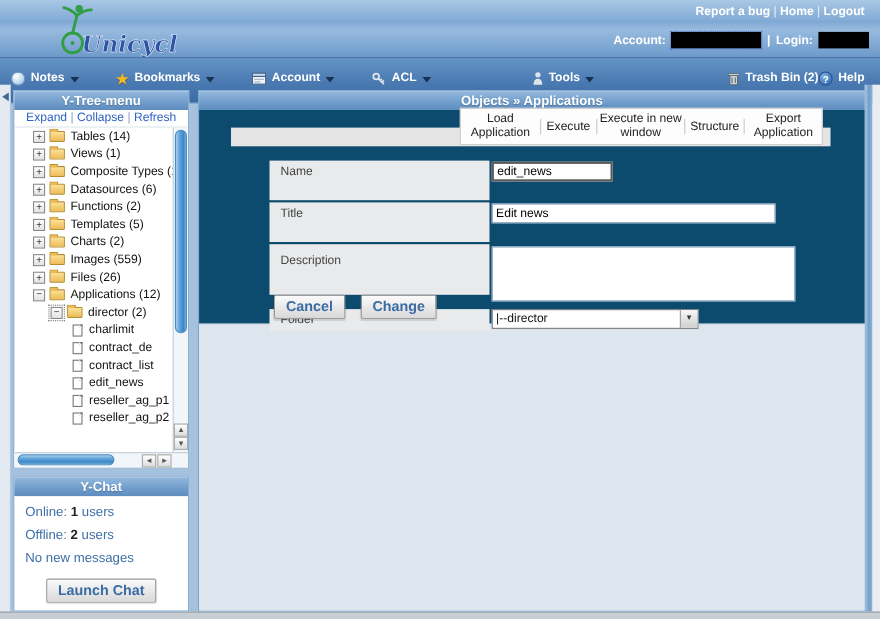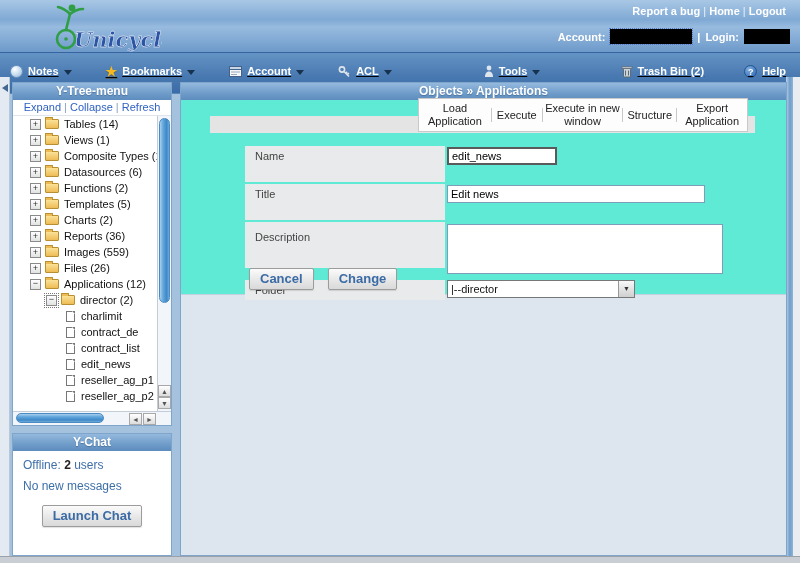--- a/index.html
+++ b/index.html
@@ -17,26 +17,26 @@
   .acctrow { position:absolute; right:10px; top:29px; font-size:11px; font-weight:bold; color:#fff;
     display:flex; align-items:center; gap:5px;margin-left:47px; }
   .redact { display:inline-block; background:#000; height:15px; }
   .redact.acct { width:82px; outline:1px dotted #5577cc; }
   .redact.login { width:46px; }
 
   
   .menubar { position:absolute; left:0; top:52px; width:800px; height:42px;
     background:linear-gradient(180deg,#6493c5 0%,#4a7ab1 55%,#3b6ca7 100%);
     border-top:1px solid #37649e; border-bottom:1px solid #5a87b8;
-    display:flex; align-items:center; padding:0 14px 4px 10px;text-decoration:underline; }
+    display:flex; align-items:center; padding:0 14px 4px 10px; }
   .mitem { display:flex; align-items:center; gap:5px; color:#fff; font-size:11px; font-weight:bold;
     margin-right:34px; cursor:pointer; white-space:nowrap; }
   .caret { width:0; height:0; border-left:4px solid transparent; border-right:4px solid transparent;
     border-top:5px solid #16324f; margin-top:3px; }
-  .mright { margin-left:auto; display:flex; align-items:flex-start; gap:40px; }
+  .mright { margin-left:auto; display:flex; align-items:flex-start; }
   .mright .mitem { margin-right:0; }
   .sphere { width:13px; height:13px; border-radius:50%;
     background:radial-gradient(circle at 35% 30%, #ffffff, #cfe2f2 45%, #8fb4d6 100%);
     border:1px solid #6e96bf; }
   .star { color:#f5b921; font-size:13px; line-height:13px; text-shadow:0 1px 1px rgba(90,60,0,.4); }
   .helpic { width:13px; height:13px; border-radius:50%; background:radial-gradient(circle at 35% 30%,#7fb0e0,#2a5fae);
     color:#fff; font-size:9px; font-weight:bold; text-align:center; line-height:13px; border:1px solid #24538f; }
 
   
   .content { position:absolute; left:0; top:77px; width:800px; height:486px; }
@@ -97,21 +97,21 @@
   .chat-line { font-size:12px; color:#3d6fa8; padding:7px 0 0 10px; }
   .chat-line b { color:#222; }
   .chat-btn-row { text-align:center; margin-top:12px; }
 
   .btn { display:inline-block; font-size:13px; font-weight:bold; color:#3b6ba5;
     background:linear-gradient(#fbfbfb,#e9e9e9 50%,#d9d9d9); border:1px solid #9c9c9c; border-radius:2px;
     padding:2px 10px 3px; cursor:pointer; box-shadow:0 1px 1px rgba(0,0,0,.12); }
 
   
   .main-panel { left:180px; top:5px; width:607px; height:474px; border:1px solid #7fa5cb; background:#dde6ee; position:absolute; }
-  .main-body { position:relative; height:194px; background:#5eead4; }
+  .main-body { position:relative; height:194px; background:#0c4a6e; }
   .main-lower { height:261px; background:#dde6ee; border-top:1px solid #c3d2e0; }
   .graybar { position:absolute; left:29px; top:16px; width:545px; height:17px; background:#e4e4e4; }
   .toolbar-box { position:absolute; left:237px; top:-2px; width:330px; height:34px; background:#fdfdfd;
     border:1px solid #c9c9c9; display:flex; align-items:stretch; }
   .tbtn { display:flex; align-items:center; justify-content:center; text-align:center;
     font-size:11px; line-height:13px; color:#222; cursor:pointer; padding:0 2px; }
   .tdiv { width:1px; background:#c8c8c8; margin:9px 0; }
 
   .form { position:absolute; left:64px; top:46px; width:500px; }
   .frow { display:flex; margin-bottom:2px; }
@@ -259,25 +259,20 @@
             <span class="tlabel">Templates (5)</span>
           </div>
         <div class="trow l0">
             <span class="expbox plus"></span>
             <span class="folder-ic"></span>
             <span class="tlabel">Charts (2)</span>
           </div>
         <div class="trow l0">
             <span class="expbox plus"></span>
             <span class="folder-ic"></span>
-            <span class="tlabel">Reports (36)</span>
-          </div>
-        <div class="trow l0">
-            <span class="expbox plus"></span>
-            <span class="folder-ic"></span>
             <span class="tlabel">Images (559)</span>
           </div>
         <div class="trow l0">
             <span class="expbox plus"></span>
             <span class="folder-ic"></span>
             <span class="tlabel">Files (26)</span>
           </div>
         <div class="trow l0">
             <span class="expbox minus"></span>
             <span class="folder-ic"></span>
@@ -321,20 +316,25 @@
       </div>
       <div class="hsb">
         <div class="hsb-thumb"></div>
         <div class="sb-btn hsb-left">◄</div>
         <div class="sb-btn hsb-right">►</div>
       </div>
     </div>
 
     <div class="panel chat-panel">
       <div class="phdr">Y-Chat</div>
+      <div class="chat-line">
+        <span>Online:</span>
+        <b>1</b>
+        <span>users</span>
+      </div>
       <div class="chat-line">
         <span>Offline:</span>
         <b>2</b>
         <span>users</span>
       </div>
       <div class="chat-line">No new messages</div>
       <div class="chat-btn-row">
         <span class="btn">Launch Chat</span>
       </div>
     </div>

